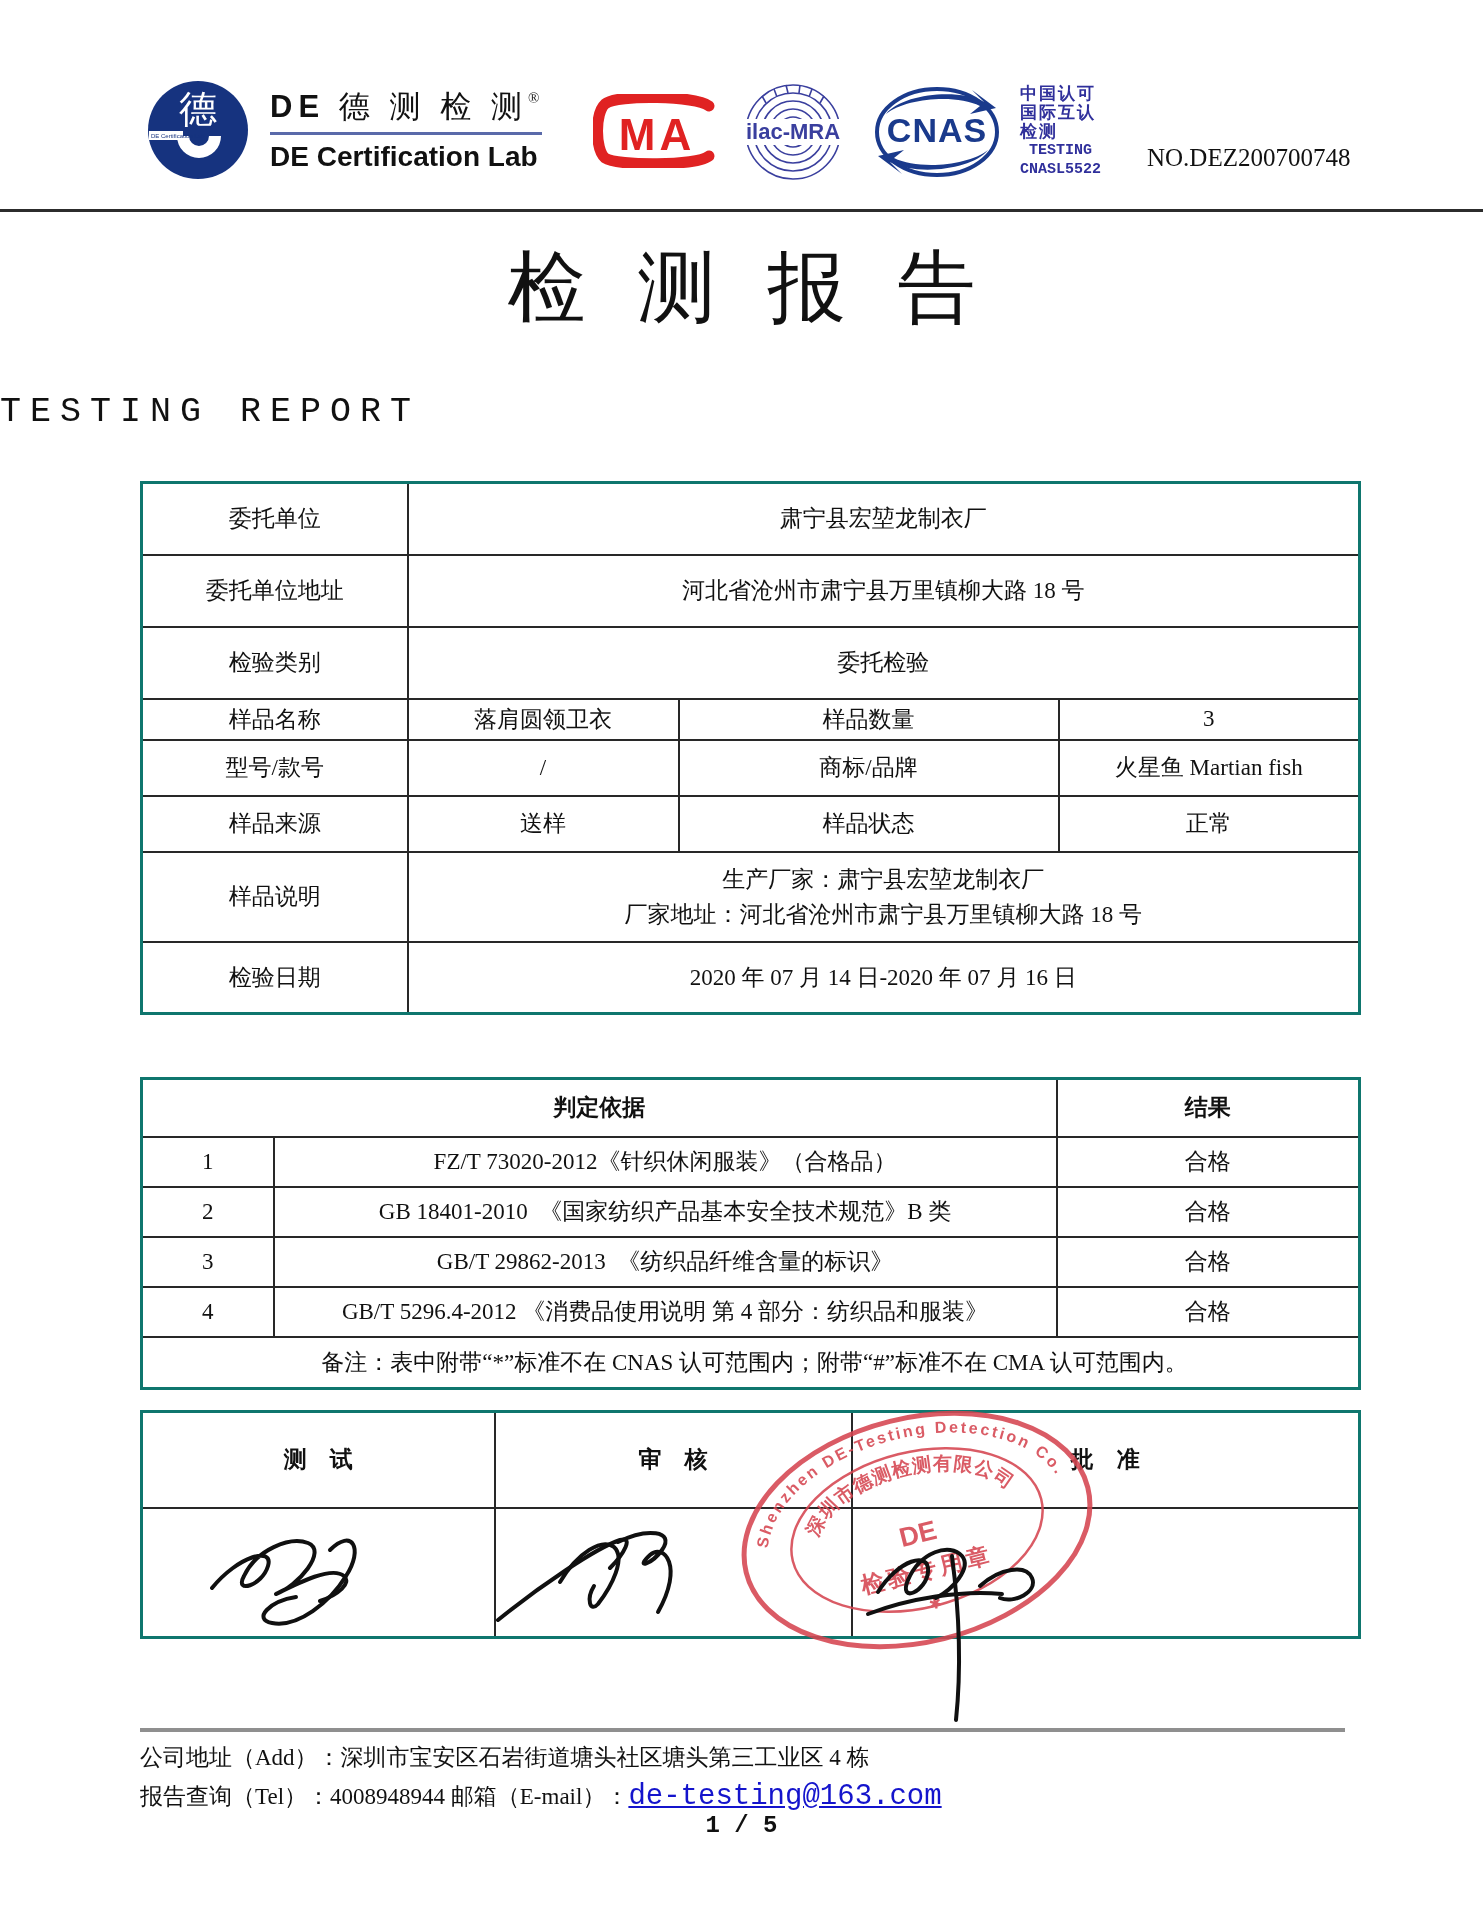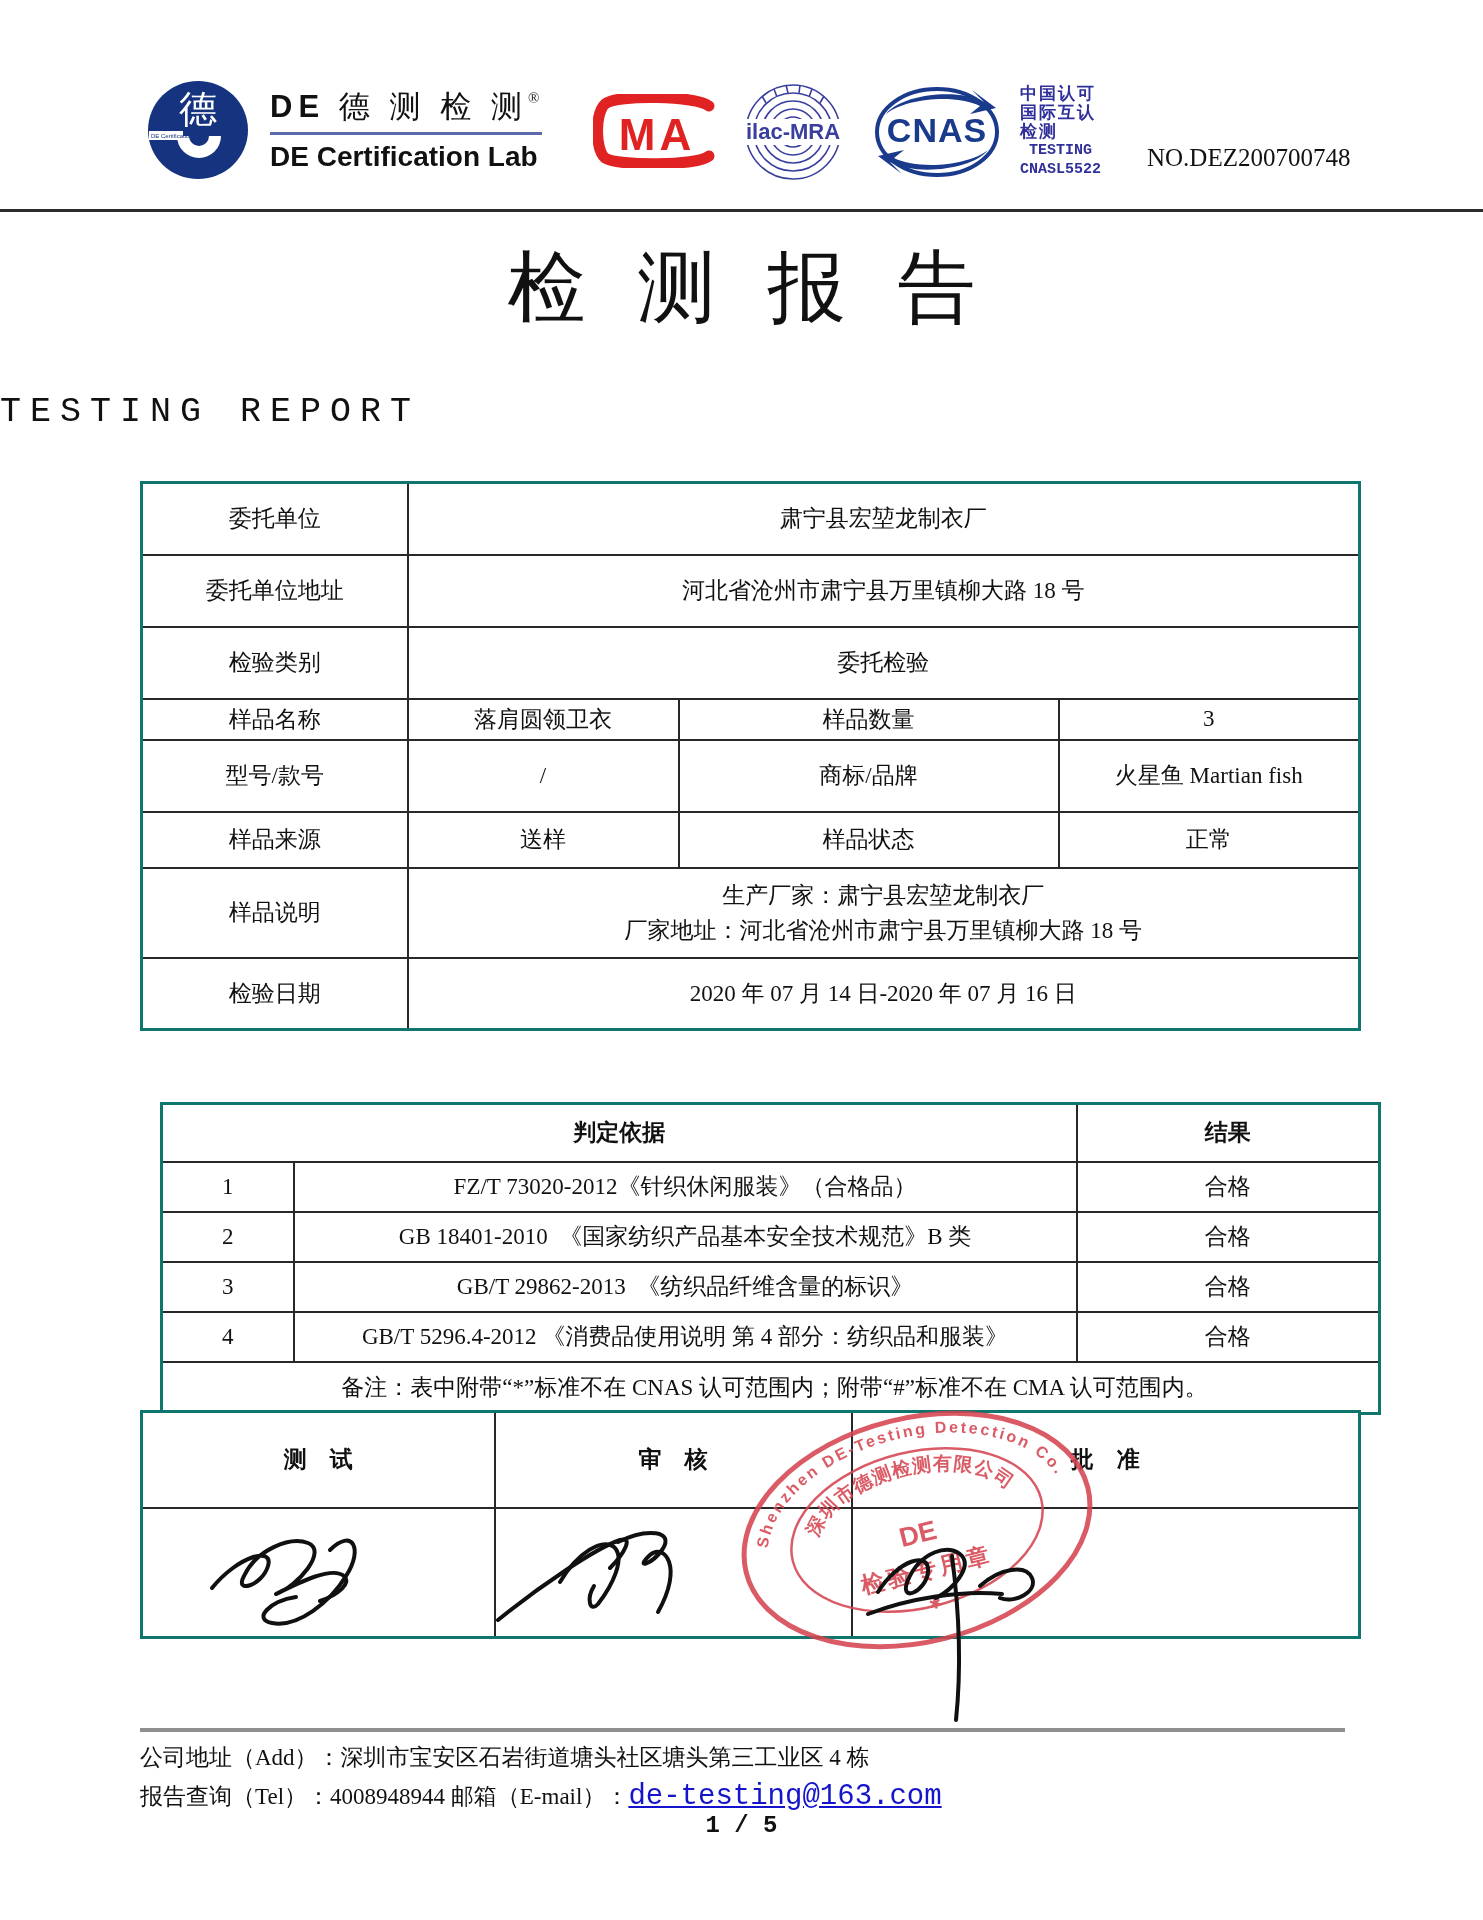--- a/index.html
+++ b/index.html
@@ -139,21 +139,21 @@
     <tr style="height:72px">
       <td>检验类别</td>
       <td colspan="3">委托检验</td>
     </tr>
     <tr style="height:41px">
       <td>样品名称</td>
       <td>落肩圆领卫衣</td>
       <td>样品数量</td>
       <td>3</td>
     </tr>
-    <tr style="height:72px">
+    <tr style="height:56px">
       <td>型号/款号</td>
       <td>/</td>
       <td>商标/品牌</td>
       <td>火星鱼 Martian fish</td>
     </tr>
     <tr style="height:56px">
       <td>样品来源</td>
       <td>送样</td>
       <td>样品状态</td>
       <td>正常</td>
@@ -165,21 +165,21 @@
         <div class="two-line">厂家地址：河北省沧州市肃宁县万里镇柳大路 18 号</div>
       </td>
     </tr>
     <tr style="height:72px">
       <td>检验日期</td>
       <td colspan="3">2020 年 07 月 14 日-2020 年 07 月 16 日</td>
     </tr>
   </tbody>
     </table>
 
-  <table class="tbl" style="left:140px;top:1102px;width:1218px;margin-left:20px;">
+  <table class="tbl" style="left:140px;top:1077px;width:1218px;">
     <colgroup>
         <col style="width:132px">
         <col style="width:783px">
         <col style="width:303px">
       </colgroup>
     <tbody>
         <tr style="height:58px">
       <td class="bold" colspan="2">判定依据</td>
       <td class="bold">结果</td>
     </tr>

